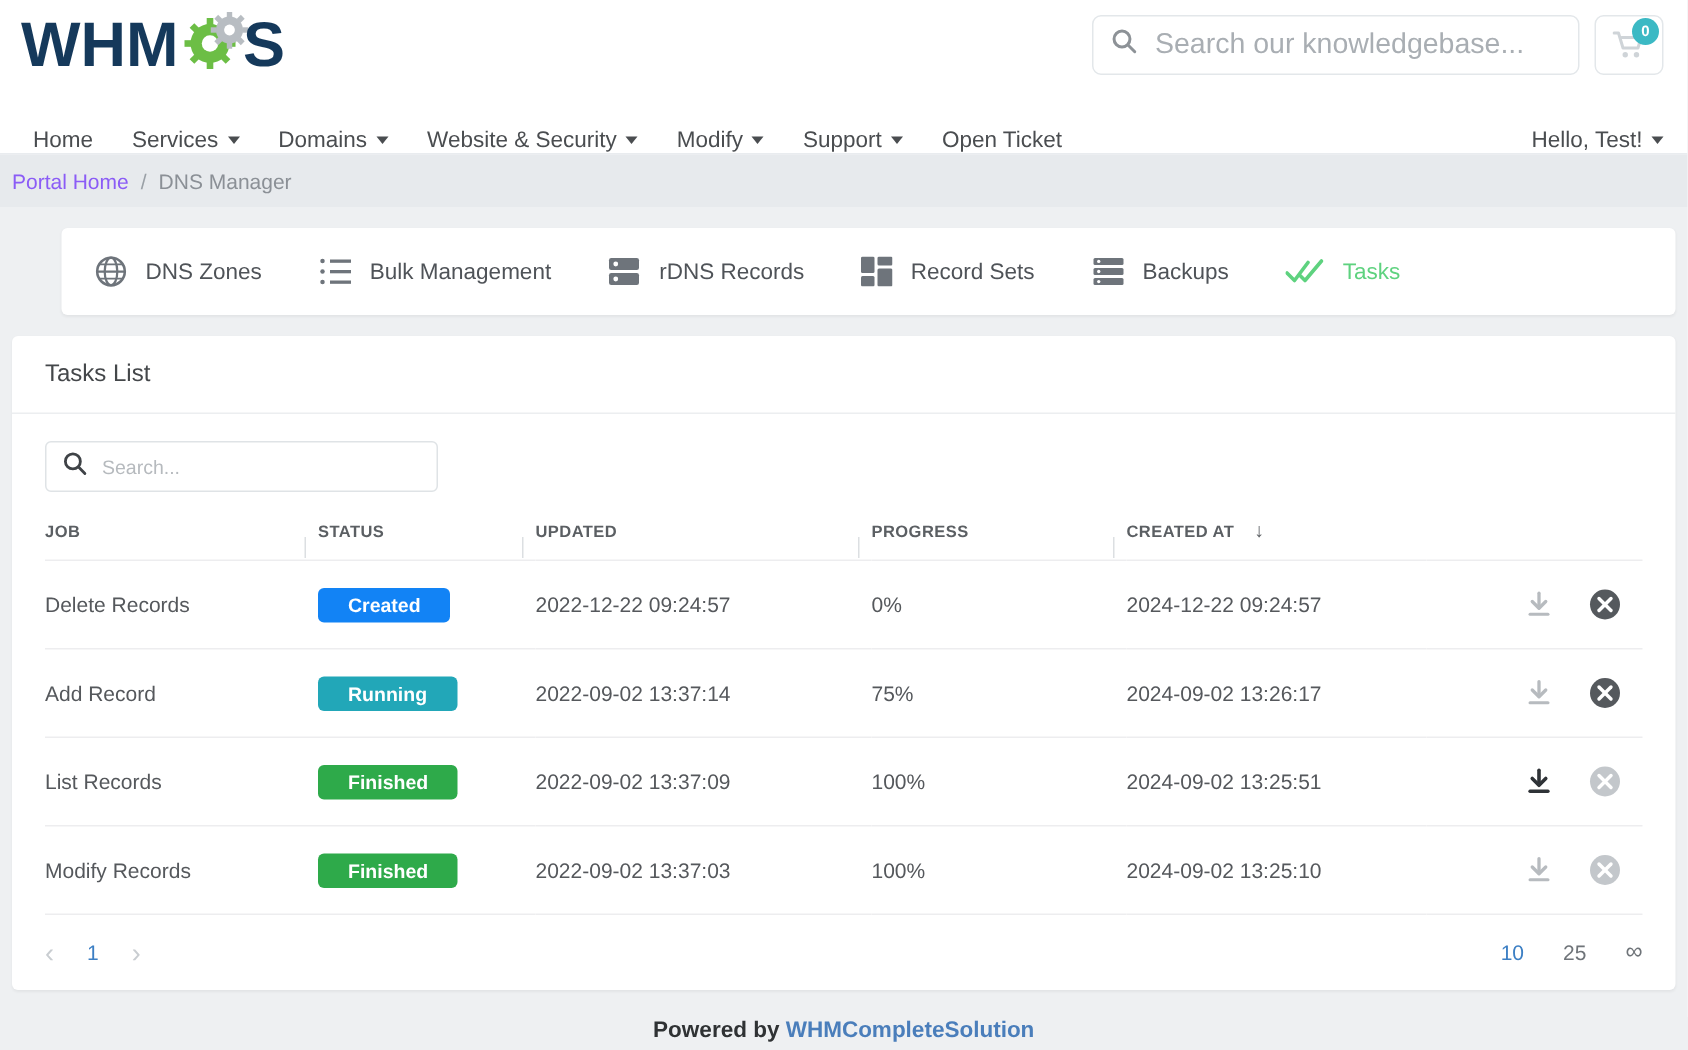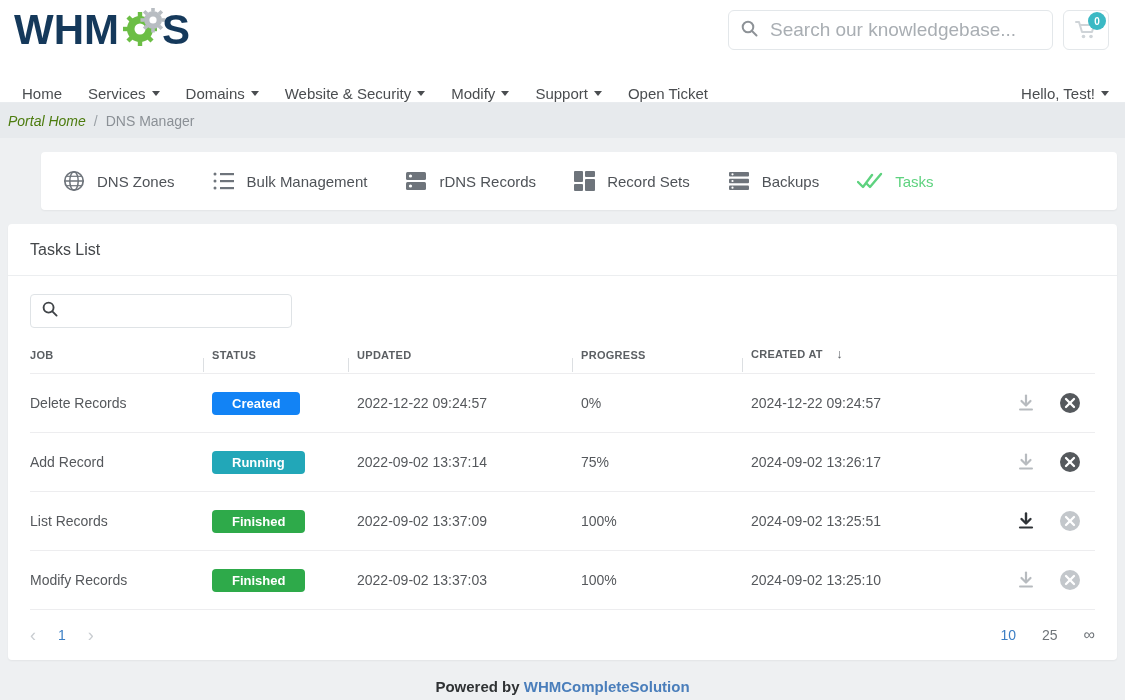--- a/index.html
+++ b/index.html
@@ -75,21 +75,21 @@
     display: inline-block;
   }
   .nav-right { margin-left: auto; display: flex; align-items: center; }
 
   
   .breadcrumb {
     height: 35px; background: #e7eaed;
     display: flex; align-items: center;
     padding-left: 8px; font-size: 14px;
   }
-  .crumb-link { color: #4d7c0f; cursor: pointer; font-style: italic; }
+  .crumb-link { color: #8b5cf6; cursor: pointer; }
   .crumb-sep { color: #9aa0a6; margin: 0 8px; }
   .crumb-current { color: #8b9096; }
 
   
   .page { padding: 14px 8px 0 8px; }
 
   
   .tabcard {
     background: #fff; border-radius: 4px;
     height: 58px; display: flex; align-items: center;
@@ -369,20 +369,21 @@
     <div class="panel-head">Tasks List</div>
 
     <div class="panel-body">
       <div class="tbl-search">
         <span class="mag">
           <svg width="16" height="16" viewBox="0 0 17 17">
             <circle cx="7" cy="7" r="5.3" fill="none" stroke="#3f4347" stroke-width="2"></circle>
             <line x1="11" y1="11" x2="15.5" y2="15.5" stroke="#3f4347" stroke-width="2" stroke-linecap="round"></line>
           </svg>
         </span>
+        <input type="text" placeholder="Search..." style="">
       </div>
 
       <table class="tasks">
         <thead>
           <tr>
             <th style="width:182px">
               <span>JOB</span>
               <span class="resizer"></span>
             </th>
             <th style="width:145px">

